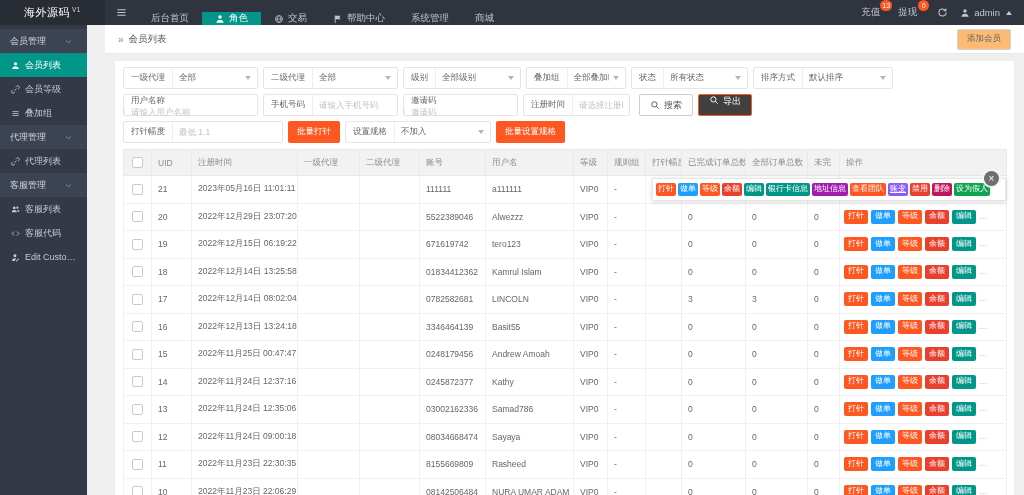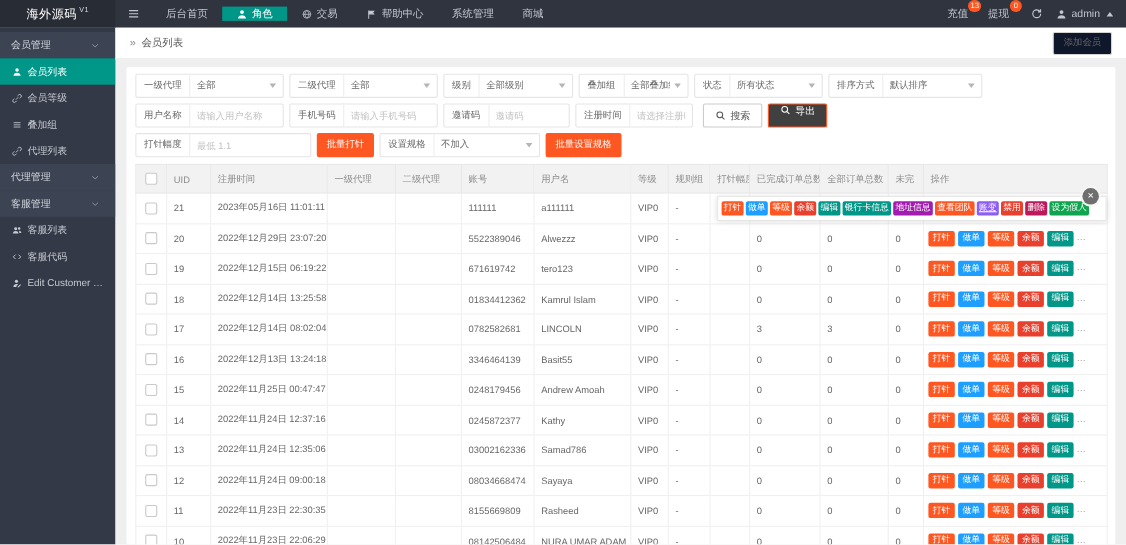--- a/index.html
+++ b/index.html
@@ -6,50 +6,50 @@
   body{width:1024px;height:495px;overflow:hidden;position:relative;background:#efefef;
        font-family:"Liberation Sans","DejaVu Sans",sans-serif;}
   .icon svg{display:block}
 
   
   .topbar{position:absolute;top:0;left:0;width:1024px;height:25px;background:#30343f;display:flex;align-items:stretch;z-index:10}
   .logo{width:105px;background:#282c35;color:#fff;display:flex;align-items:center;justify-content:center;font-size:11px;letter-spacing:.5px;flex:none}
   .logo-ver{font-size:6.5px;margin-left:2px;margin-top:-7px;color:#d7dae0}
   .ham{display:flex;align-items:center;padding:0 11px;color:#c2c6cf;cursor:pointer}
   .ham svg{width:11px;height:11px}
-  .nav-items{display:flex;align-items:center}
+  .nav-items{display:flex;align-items:flex-end}
   .nav-item{display:flex;align-items:center;gap:4px;padding:0 13px;font-size:9.5px;color:#c2c6cf;cursor:pointer;white-space:nowrap}
   .nav-item .icon,.nav-item .icon svg{width:10px;height:10px}
   .nav-item.active{background:#009688;color:#fff}
   .nav-right{margin-left:auto;display:flex;align-items:center;padding-right:12px;color:#c2c6cf;font-size:9.5px}
   .nav-badge-item{position:relative;margin-right:18px;cursor:pointer}
   .badge{position:absolute;top:-6px;right:-12px;min-width:11px;height:11px;line-height:11px;padding:0 2px;background:#FF5722;color:#fff;font-size:7px;border-radius:6px;text-align:center}
   .refresh{margin:0 12px 0 2px;color:#c2c6cf;cursor:pointer}
   .refresh svg{width:11px;height:11px}
   .nav-user{display:flex;align-items:center;gap:4px;cursor:pointer}
   .uicon,.uicon svg{width:10px;height:10px}
   .chev-up{width:0;height:0;border-left:3.5px solid transparent;border-right:3.5px solid transparent;border-bottom:4px solid #c2c6cf;margin-left:2px}
 
   
-  .sidebar{position:absolute;top:25px;left:0;width:105px;bottom:0;background:#333946;padding-top:4px}
+  .sidebar{position:absolute;top:25px;left:0;width:87px;bottom:0;background:#333946;padding-top:4px}
   .side-item{height:24px;display:flex;align-items:center;font-size:9px;color:#c6cad2;padding:0 9px 0 10px;cursor:pointer}
   .side-item.group{background:#3c4352;justify-content:space-between;color:#d4d8df}
   .side-item.group .chev,.side-item.group .chev svg{width:9px;height:9px;color:#9aa0ab}
   .side-item.leaf{padding-left:11px}
   .side-item .icon{width:9px;height:9px;margin-right:5px;flex:none}
   .side-item .icon svg{width:9px;height:9px}
   .side-item.active{background:#009688;color:#fff}
   .side-item .lbl{white-space:nowrap;overflow:hidden;text-overflow:ellipsis}
 
   
   .main{position:absolute;left:105px;top:25px;right:0;bottom:0;background:#efefef}
   .crumb-bar{height:29px;background:#fff;display:flex;align-items:center;justify-content:space-between;padding:0 13px;font-size:9.5px;color:#555;border-bottom:1px solid #e9e9e9}
   .crumb{display:flex;align-items:center;gap:5px}
   .sep{color:#888;font-size:10px}
-  .add-btn{background:#0f172a;border:1px solid #d4d4d4;border-radius:2px;color:#666;font-size:8.5px;padding:3.5px 9px;cursor:pointer;font-family:inherit}
+  .add-btn{background:#fdba74;border:1px solid #d4d4d4;border-radius:2px;color:#666;font-size:8.5px;padding:3.5px 9px;cursor:pointer;font-family:inherit}
   .card{position:absolute;left:10px;right:10px;top:36px;bottom:0;background:#fff;border-radius:2px;padding:6px 8px;overflow:hidden}
 
   
   .f-row{display:flex;align-items:center;gap:5px;margin-bottom:5px}
   .fgroup{display:flex;align-items:stretch;height:22px;border:1px solid #e5e5e5;border-radius:2px;background:#fff;font-size:8.5px;color:#666;flex:none}
   .flabel{display:flex;align-items:center;padding:0 7px;white-space:nowrap;color:#666}
   .fval{flex:1;display:flex;align-items:center;border-left:1px solid #eee;padding:0 6px;position:relative;min-width:0}
   .fval.sel{padding-right:16px;cursor:pointer}
   .fval.sel span{white-space:nowrap;overflow:hidden}
   .arrow{position:absolute;right:6px;top:50%;margin-top:-2px;width:0;height:0;border-left:3.5px solid transparent;border-right:3.5px solid transparent;border-top:4px solid #b5b5b5}
@@ -180,37 +180,37 @@
       <span class="lbl">会员等级</span>
     </div>
     <div class="side-item leaf">
       <span class="icon">
         <svg viewBox="0 0 16 16" fill="none" stroke="currentColor" stroke-width="1.4">
           <path d="M2.5 4.5h11M2.5 8h11M2.5 11.5h11"></path>
         </svg>
       </span>
       <span class="lbl">叠加组</span>
     </div>
+    <div class="side-item group">
+      <span>代理管理</span>
+      <span class="icon chev">
+        <svg viewBox="0 0 16 16" fill="none" stroke="currentColor" stroke-width="1.4">
+          <path d="M3.5 6l4.5 4 4.5-4"></path>
+        </svg>
+      </span>
+    </div>
     <div class="side-item leaf">
       <span class="icon">
         <svg viewBox="0 0 16 16" fill="none" stroke="currentColor" stroke-width="1.5">
           <path d="M6.2 9.8l3.6-3.6"></path>
           <path d="M7.3 11.9l-1.8 1.8a2.6 2.6 0 01-3.7-3.7l1.8-1.8"></path>
           <path d="M8.7 4.1l1.8-1.8a2.6 2.6 0 013.7 3.7l-1.8 1.8"></path>
         </svg>
       </span>
       <span class="lbl">代理列表</span>
-    </div>
-    <div class="side-item group">
-      <span>代理管理</span>
-      <span class="icon chev">
-        <svg viewBox="0 0 16 16" fill="none" stroke="currentColor" stroke-width="1.4">
-          <path d="M3.5 6l4.5 4 4.5-4"></path>
-        </svg>
-      </span>
     </div>
     <div class="side-item group">
       <span>客服管理</span>
       <span class="icon chev">
         <svg viewBox="0 0 16 16" fill="none" stroke="currentColor" stroke-width="1.4">
           <path d="M3.5 6l4.5 4 4.5-4"></path>
         </svg>
       </span>
     </div>
     <div class="side-item leaf">
@@ -293,33 +293,33 @@
         <div class="fgroup" style="width: 140px;">
           <span class="flabel">排序方式</span>
           <div class="fval sel">
             <span>默认排序</span>
             <span class="arrow"></span>
           </div>
         </div>
       </div>
 
     <div class="f-row" id="filters-inputs">
-      <div class="fgroup" style="width: 135px;">
+      <div class="fgroup" style="width: 135px; flex-direction: column;">
           <span class="flabel">用户名称</span>
           <div class="fval">
             <input class="finput" placeholder="请输入用户名称" style="">
           </div>
         </div>
         <div class="fgroup" style="width: 135px;">
           <span class="flabel">手机号码</span>
           <div class="fval">
             <input class="finput" placeholder="请输入手机号码" style="">
           </div>
         </div>
-        <div class="fgroup" style="width: 115px;">
+        <div class="fgroup" style="width: 115px; flex-direction: column;">
           <span class="flabel">邀请码</span>
           <div class="fval">
             <input class="finput" placeholder="邀请码" style="">
           </div>
         </div>
         <div class="fgroup" style="width: 107px;">
           <span class="flabel">注册时间</span>
           <div class="fval">
             <input class="finput" placeholder="请选择注册时间" style="">
           </div>

